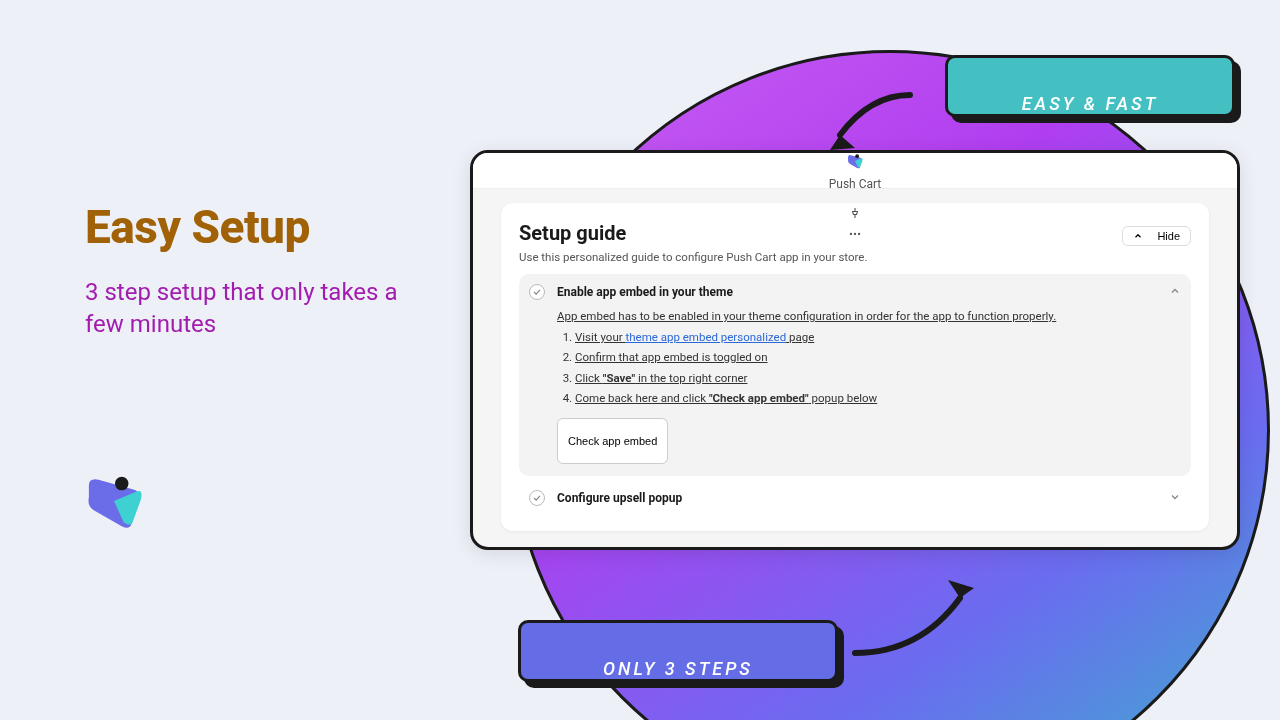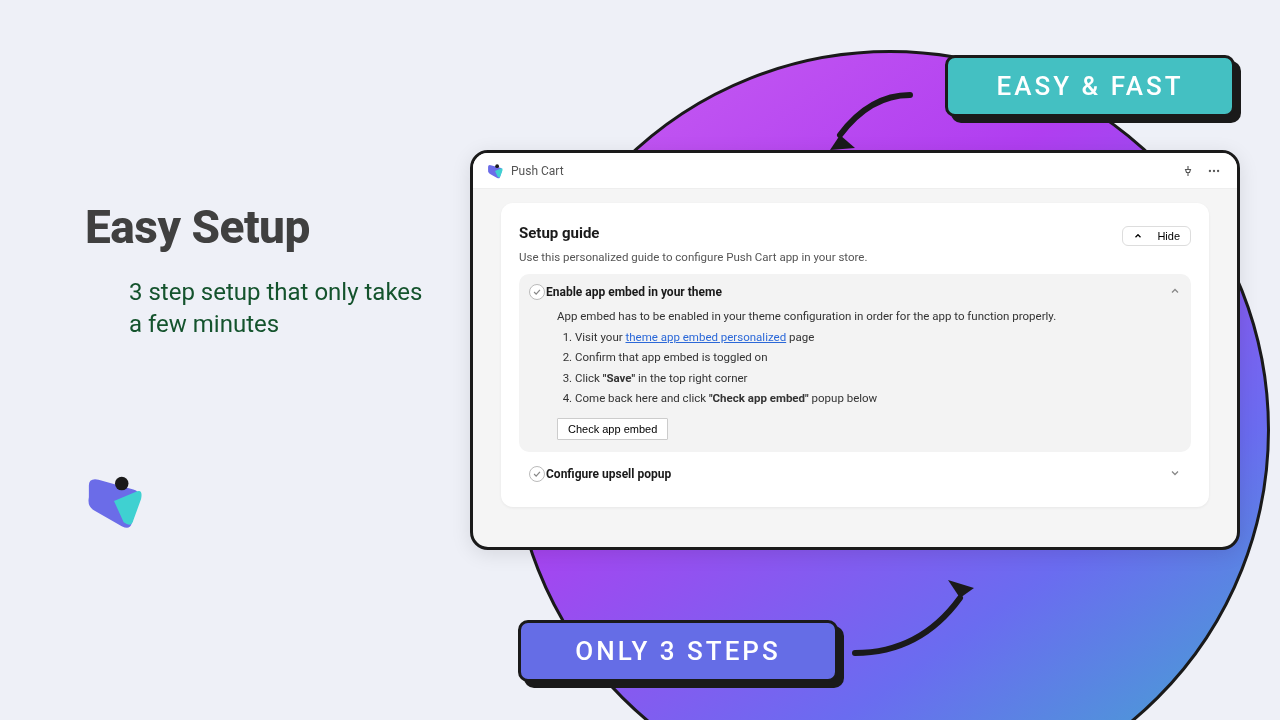--- a/index.html
+++ b/index.html
@@ -11,39 +11,40 @@
     position: absolute;
     width: 760px; height: 760px;
     border-radius: 50%;
     left: 510px; top: 50px;
     background: linear-gradient(145deg, #c960f2 0%, #b03ef0 35%, #6a6cf0 70%, #3bb3c9 100%);
     border: 3px solid #1a1a1a;
   }
 
   
   .left-block { position: absolute; left: 85px; top: 200px; width: 340px; }
-  .headline { font-size: 46px; font-weight: 800; color: #404040; letter-spacing: -0.5px; margin-bottom: 22px; }
-  .subhead  { font-size: 24px; font-weight: 400; color: #14532d; line-height: 1.35; margin-left: 44px; }
+  .headline { font-size: 46px; font-weight: 800; color: #a16207; letter-spacing: -0.5px; margin-bottom: 22px; }
+  .subhead  { font-size: 24px; font-weight: 400; color: #a21caf; line-height: 1.35; }
 
   .logo-badge {
     position: absolute; left: 85px; top: 472px;
     width: 58px; height: 58px;
   }
 
   
   .callout {
     position: absolute;
     border: 3px solid #1a1a1a;
     border-radius: 10px;
-    font-size: 26px;
+    font-size: 18px;
     font-weight: 500;
     letter-spacing: 3px;
-    display: flex; align-items: center; justify-content: center;
+    display: flex; align-items: flex-end; justify-content: center;
     color: #fff;
     box-shadow: 6px 6px 0 #1a1a1a;
+    font-style: italic;
   }
   .callout-teal   { background: #44c0c2; right: 45px; top: 55px;  width: 290px; height: 62px; }
   .callout-purple { background: #656de6; left: 518px; top: 620px; width: 320px; height: 62px; }
 
   
   .arrow { position: absolute; }
   .arrow.top { left: 780px; top: 90px; }
   .arrow.bottom { left: 850px; top: 558px; }
 
   
@@ -54,60 +55,60 @@
     background: #f5f5f5;
     border: 3px solid #1a1a1a;
     border-radius: 18px;
     overflow: hidden;
     box-shadow: 0 4px 20px rgba(0,0,0,0.1);
   }
   .app-titlebar {
     height: 36px; display: flex; align-items: center;
     padding: 0 14px; background: #fff;
     border-bottom: 1px solid #eee;
-    font-size: 12px; color: #555; gap: 8px;
+    font-size: 12px; color: #555; gap: 8px; flex-direction: column;
   }
   .app-titlebar .spacer { flex: 1; }
   .icon-btn { width: 18px; height: 18px; display:flex;align-items:center;justify-content:center; color:#555; cursor:pointer; }
   .app-logo-mini { width:16px; height:16px; }
 
   .app-body { padding: 14px 28px 20px 28px; }
   .page-title { font-size: 20px; font-weight: 700; color: #1a1a1a; margin-bottom: 14px; }
 
   .card {
     background: #fff; border-radius: 12px; padding: 16px 18px 12px 18px;
     box-shadow: 0 1px 3px rgba(0,0,0,0.06);
   }
   .card-head { display:flex; align-items:center; justify-content:space-between; }
-  .card-title { font-size: 15px; font-weight: 700; color:#1a1a1a; }
+  .card-title { font-size: 20px; font-weight: 700; color:#1a1a1a; }
   .hide-btn {
     border:1px solid #ddd; background:#fff; border-radius:6px;
     padding: 3px 10px; font-size:11px; display:flex; align-items:center; gap:14px; cursor:pointer;margin-top:7px;
   }
   .card-sub { font-size: 11.5px; color:#555; margin-top:4px; margin-bottom:10px; }
 
   .step { border-radius: 10px; padding: 8px 10px; margin-bottom: 4px; }
-  .step .step-head { display:flex; align-items:center; gap:1px; cursor:pointer; }
+  .step .step-head { display:flex; align-items:center; gap:12px; cursor:pointer; }
   .step .check {
     width:16px; height:16px; border-radius:50%; border:1.5px solid #bbb;
     display:flex;align-items:center;justify-content:center; flex-shrink:0; background:#fff;
   }
   .step .check svg { width:10px;height:10px; }
   .step .step-title { font-size:12px; font-weight:700; color:#1a1a1a; flex:1; }
   .step .chev { color:#888; }
   .step.expanded { background:#f3f3f3; padding-bottom:12px; }
 
-  .step-body { margin: 8px 0 0 28px; font-size:11.5px; color:#333; }
+  .step-body { margin: 8px 0 0 28px; font-size:11.5px; color:#333;text-decoration:underline; }
   .step-desc { font-size:11.5px; color:#333; margin-bottom:6px; }
   .step-body ol { margin-left: 18px; }
   .step-body li { margin-bottom: 3px; line-height:1.5; }
   .step-body a { color:#2b68d8; text-decoration: underline; }
   .action-btn {
-    margin-top:8px; border:1px solid #ccc; background:#fff; border-radius:1px;
-    padding:4px 10px; font-size:11px; cursor:pointer; font-weight:500;
+    margin-top:8px; border:1px solid #ccc; background:#fff; border-radius:6px;
+    padding:16px 10px; font-size:11px; cursor:pointer; font-weight:500;
   }
 </style>
 </head>
 <body>
 
 <div class="bg-circle"></div>
 
 <div class="left-block">
   <div class="headline">Easy Setup</div>
   <div class="subhead">3 step setup that only takes a few minutes</div>

